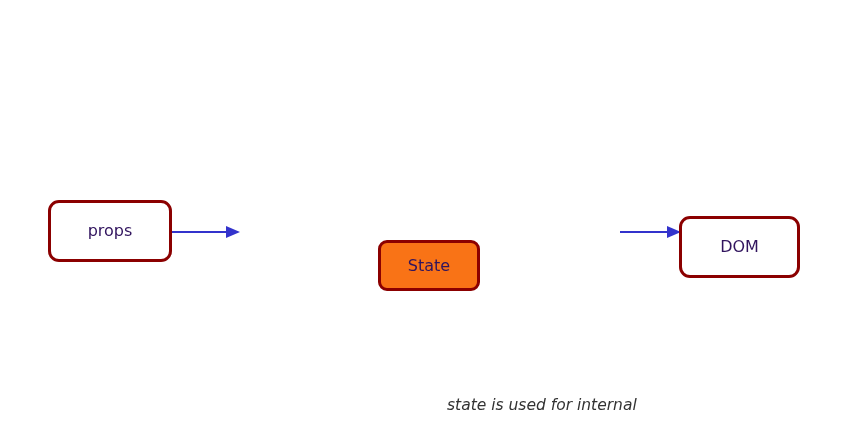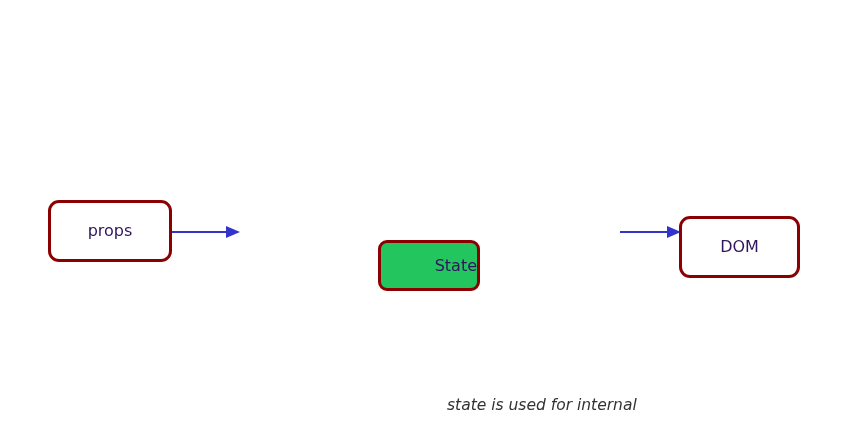--- a/index.html
+++ b/index.html
@@ -44,24 +44,24 @@
   
   .state-box {
     position: absolute;
     left: 378px;
     top: 240px;
     width: 102px;
     height: 51px;
     box-sizing: border-box;
     border: 3px solid #8b0000;
     border-radius: 9px;
-    background: #22c55e;
+    background: #f97316;
     display: flex;
     align-items: center;
-    justify-content: flex-end;
+    justify-content: center;
   }
   .state-label {
     font-size: 16px;
     color: #31145e;
     line-height: 1;
   }
 
   
   .side-box {
     position: absolute;

